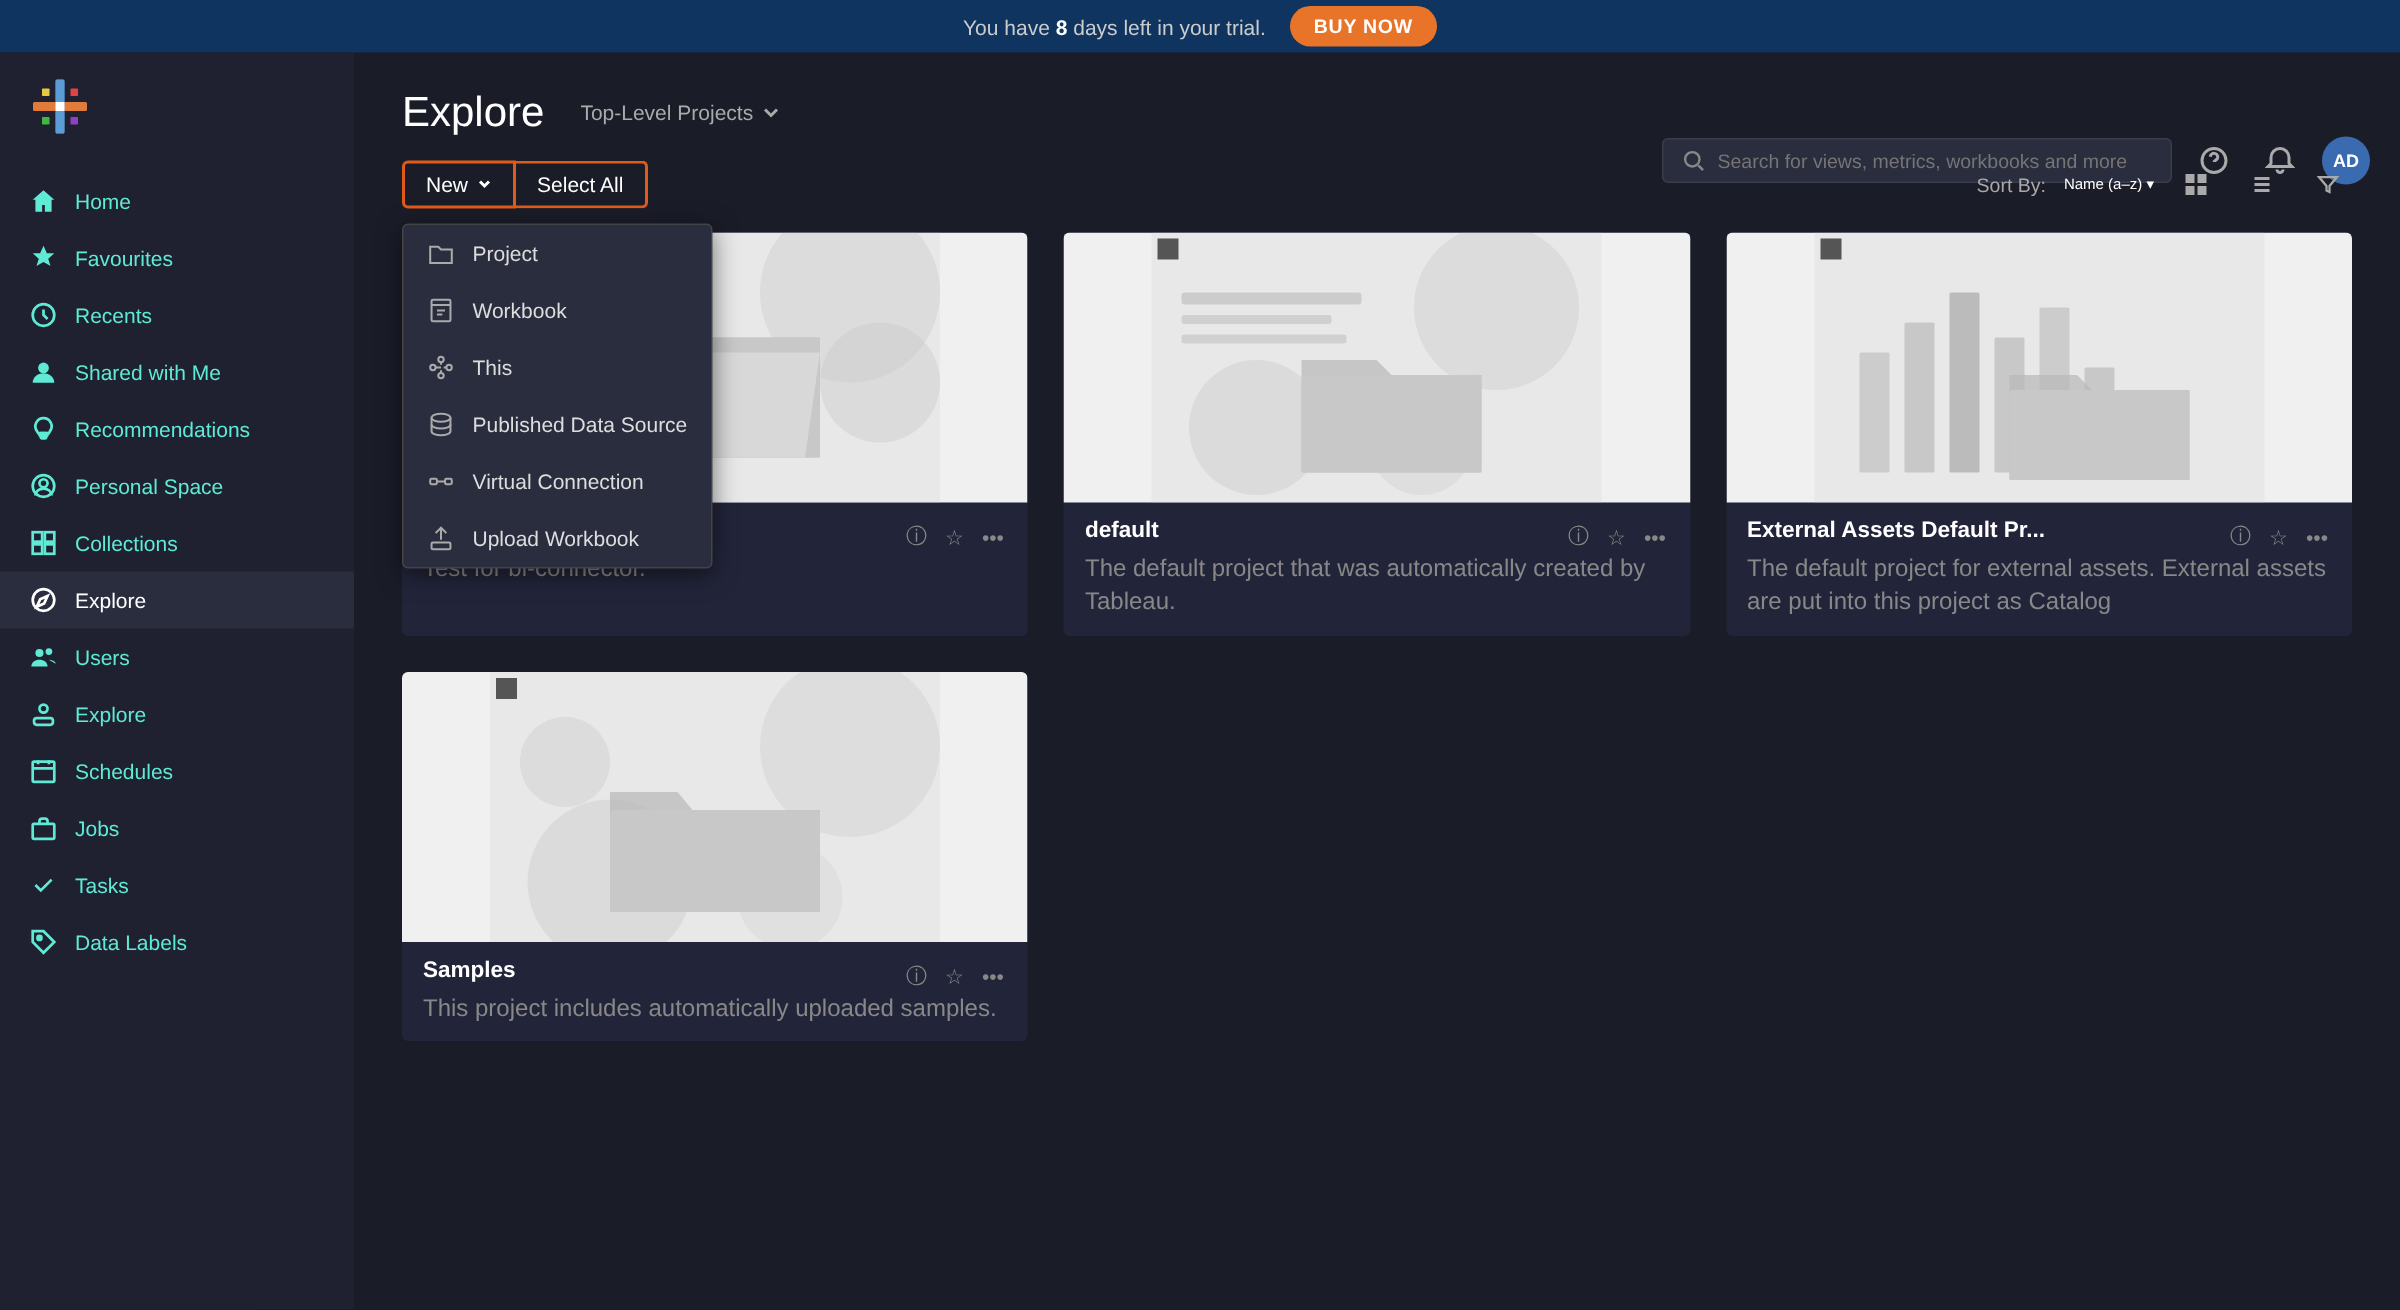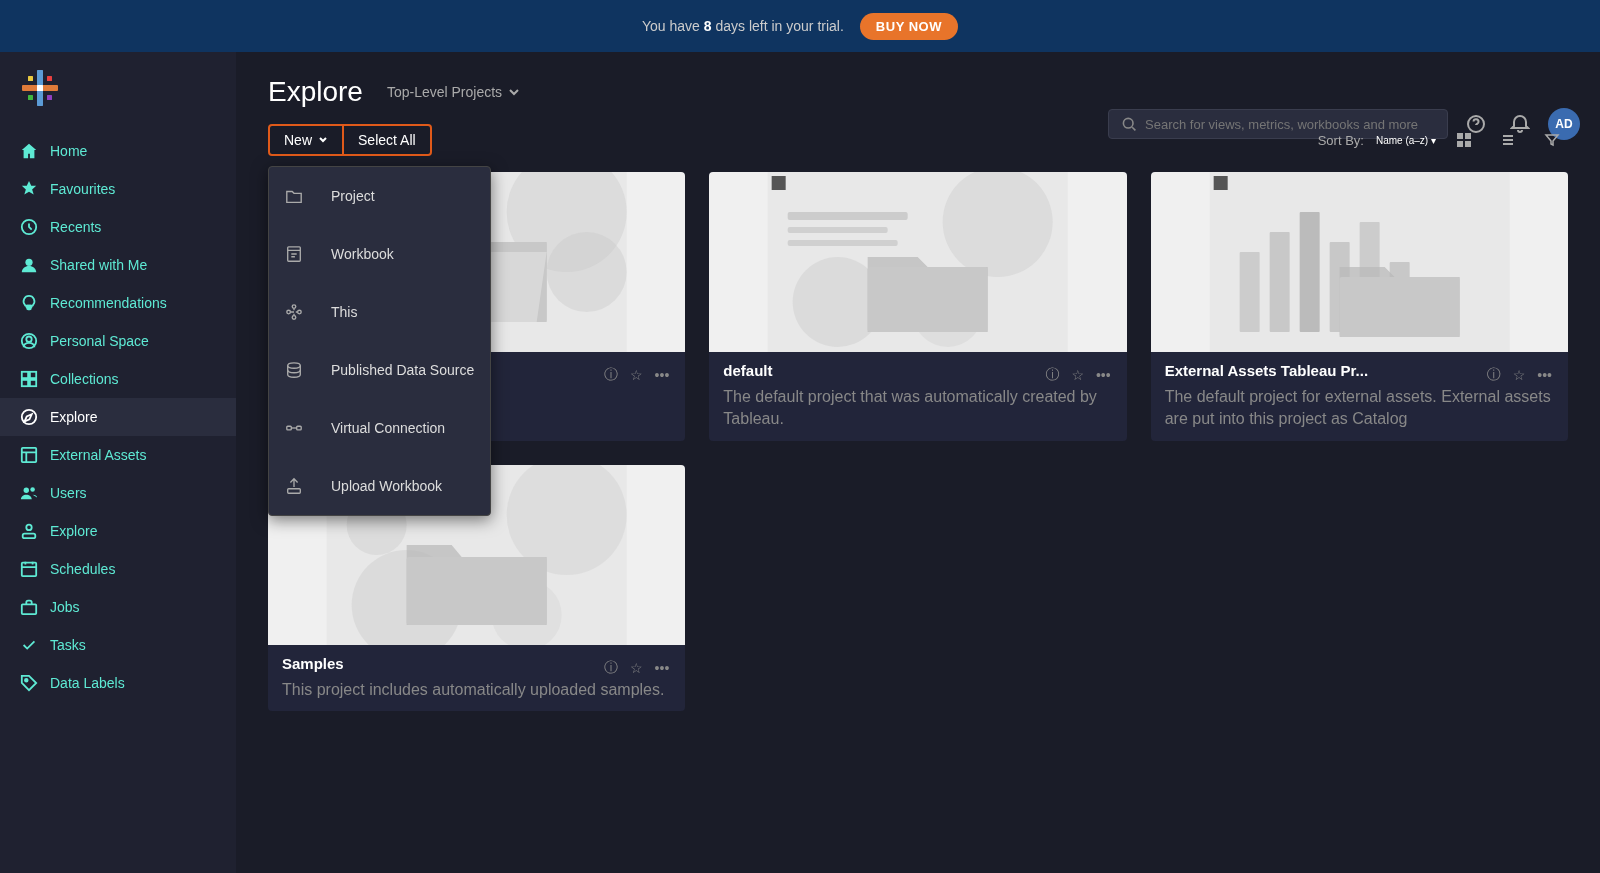--- a/index.html
+++ b/index.html
@@ -1,21 +1,21 @@
 <!DOCTYPE html>
 <html><head>
   <meta charset="utf-8">
   <style>
     * { box-sizing: border-box; margin: 0; padding: 0; }
     body { font-family: -apple-system, BlinkMacSystemFont, 'Segoe UI', sans-serif; background: #1a1a2e; color: #e0e0e0; height: 873px; width: 1600px; overflow: hidden; display: flex; flex-direction: column; }
 
     
     .top-banner {
       background: #0f3460;
-      height: 52px;
+      height: 35px;
       display: flex;
       align-items: center;
       justify-content: center;
       gap: 16px;
       font-size: 14px;
       color: #ccc;
       flex-shrink: 0;
     }
     .top-banner strong { color: #fff; }
     .buy-now-btn {
@@ -232,22 +232,22 @@
       border: 1px solid #444;
       border-radius: 4px;
       z-index: 100;
       min-width: 200px;
       box-shadow: 0 4px 16px rgba(0,0,0,0.5);
     }
 
     .dropdown-item {
       display: flex;
       align-items: center;
-      gap: 28px;
-      padding: 20px 16px;
+      gap: 12px;
+      padding: 10px 16px;
       font-size: 14px;
       color: #ddd;
       cursor: pointer;
     }
     .dropdown-item .di-icon { width: 18px; height: 18px; flex-shrink: 0; color: #aaa; }
 
     
     .projects-grid {
       display: grid;
       grid-template-columns: repeat(3, 1fr);
@@ -401,27 +401,20 @@
       </div>
 
       <div class="nav-item active">
         <svg class="nav-icon" viewBox="0 0 20 20" fill="none" stroke="currentColor" stroke-width="2">
             <circle cx="10" cy="10" r="8"></circle>
             <path d="M13 7l-2.5 5.5L5 15l2.5-5.5z"></path>
           </svg>
         <span>Explore</span>
       </div>
 
-      <div class="nav-item">
-        <svg class="nav-icon" viewBox="0 0 20 20" fill="none" stroke="currentColor" stroke-width="2">
-            <rect x="2" y="2" width="16" height="16" rx="1"></rect>
-            <path d="M2 7h16M7 7v11"></path>
-          </svg>
-        <span>External Assets</span>
-      </div>
 
       <div class="nav-item">
         <svg class="nav-icon" viewBox="0 0 20 20" fill="currentColor">
             <circle cx="7" cy="7" r="3"></circle>
             <path d="M1 17c0-3 2.7-5 6-5s6 2 6 5"></path>
             <circle cx="14" cy="6" r="2.5"></circle>
             <path d="M14 12c1.5 0 5 .8 5 3"></path>
           </svg>
         <span>Users</span>
       </div>
@@ -669,21 +662,21 @@
             <rect x="150" y="50" width="20" height="110" fill="#ccc" rx="1"></rect>
             <rect x="180" y="90" width="20" height="70" fill="#c8c8c8" rx="1"></rect>
             <rect x="4" y="4" width="14" height="14" fill="#555"></rect>
 
             <path d="M130 95 L175 95 L185 105 L250 105 L250 165 L130 165 Z" fill="#b8b8b8" opacity="0.7"></path>
             <rect x="130" y="105" width="120" height="60" fill="#c8c8c8" rx="2"></rect>
           </svg>
         </div>
         <div class="card-info">
           <div class="card-header-row">
-            <span class="card-title">External Assets Tableau Pr...</span>
+            <span class="card-title">External Assets Default Pr...</span>
             <div class="card-actions">
               <button class="card-icon-btn">ⓘ</button>
               <button class="card-icon-btn">☆</button>
               <button class="card-icon-btn">•••</button>
             </div>
           </div>
           <div class="card-desc">The default project for external assets. External assets are put into this project as Catalog</div>
         </div>
       </div>
 

